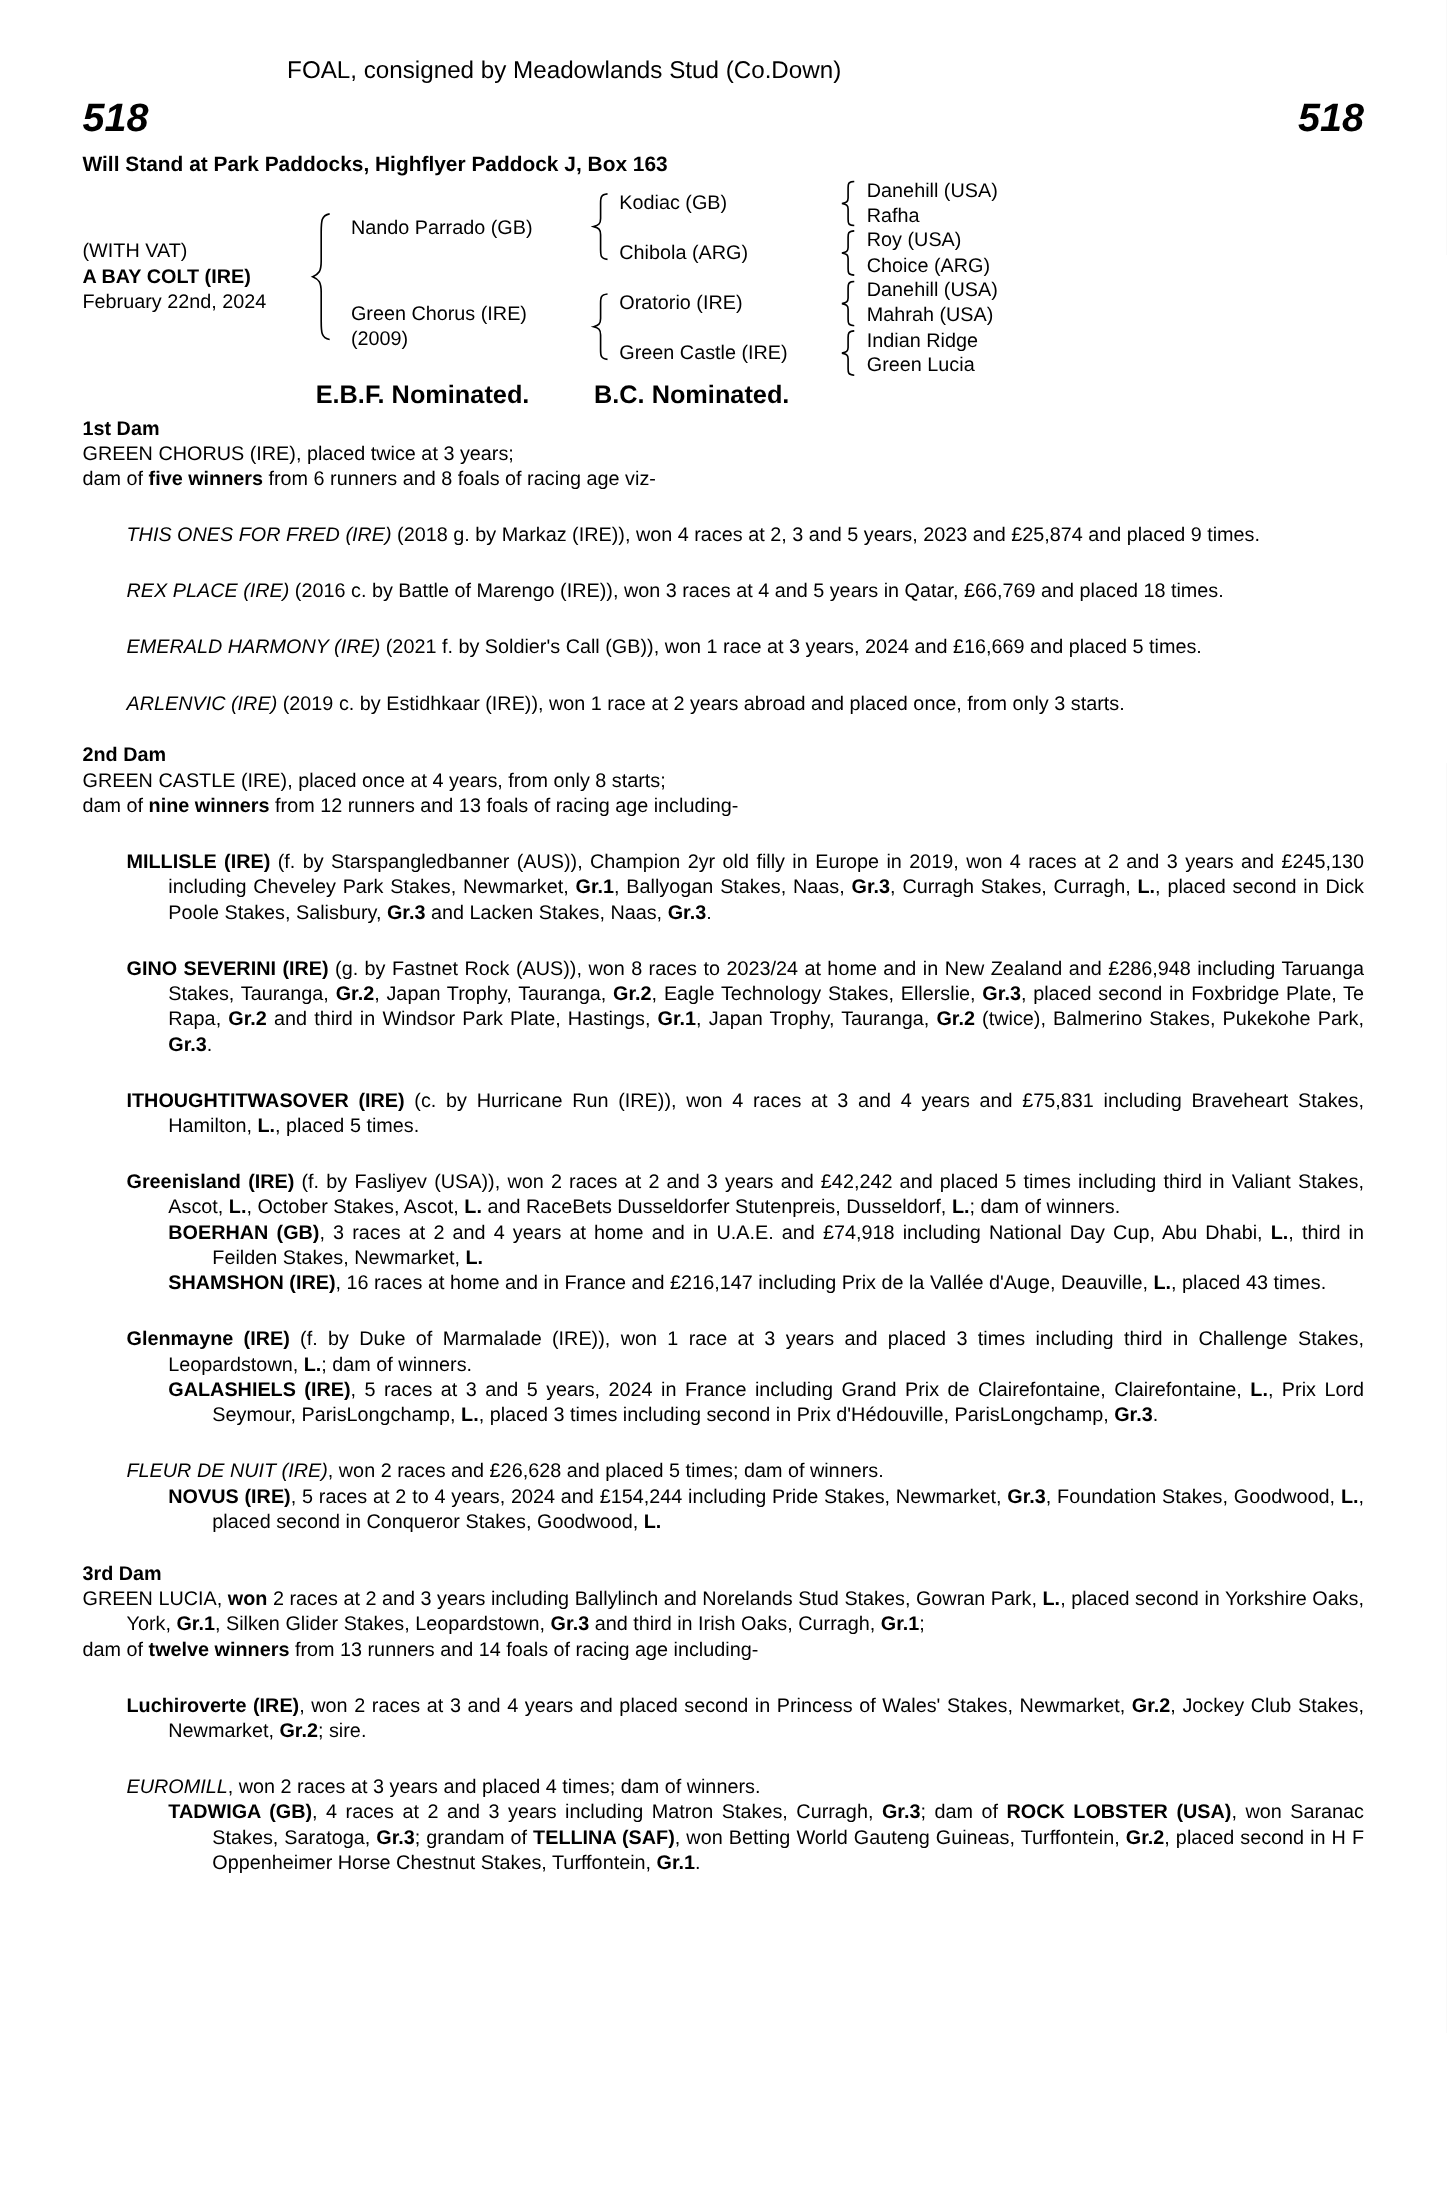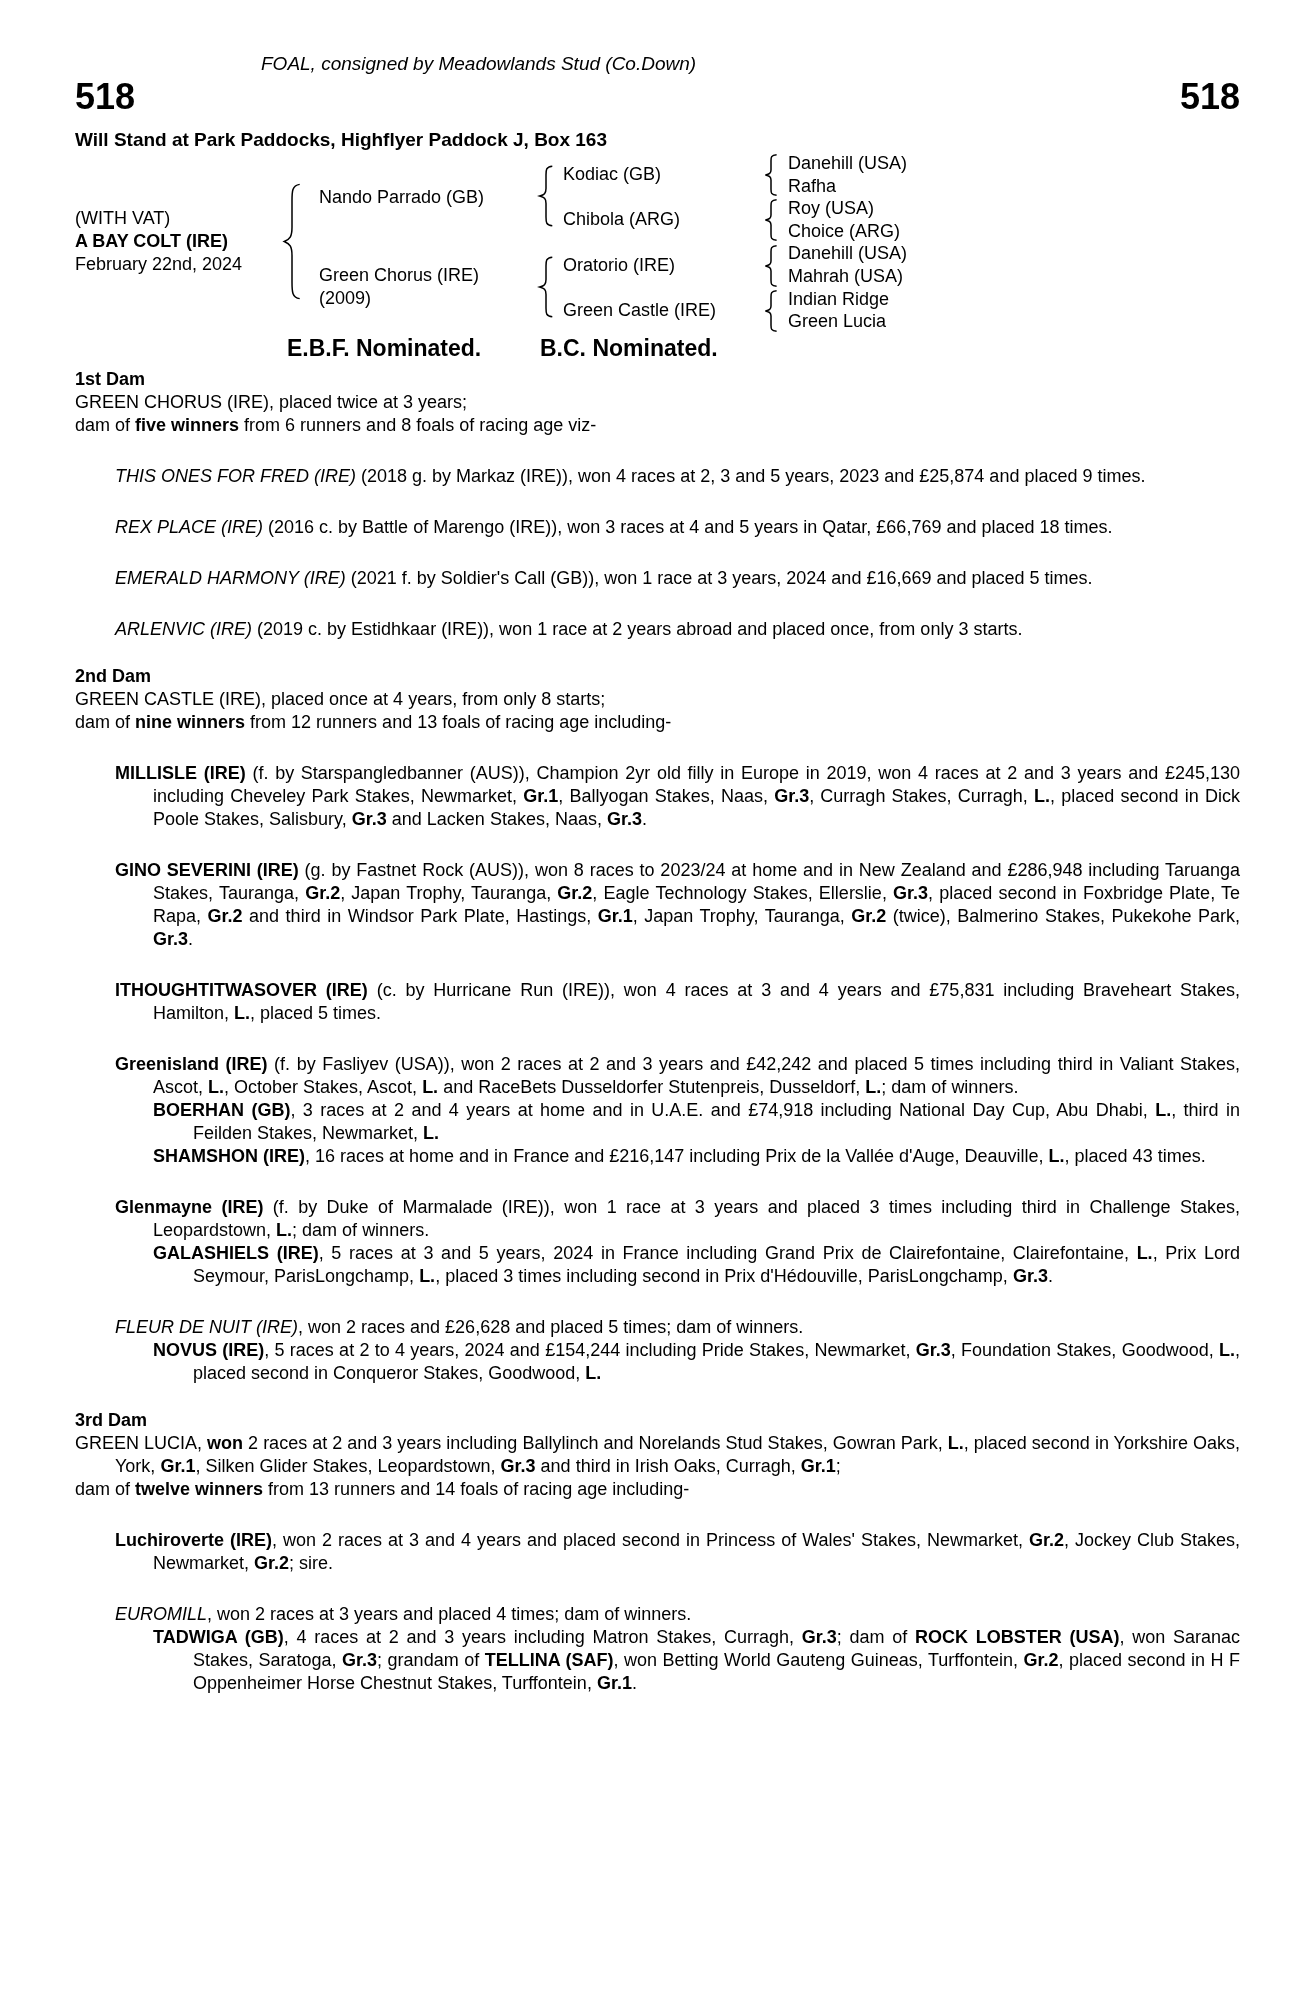--- a/index.html
+++ b/index.html
@@ -4,23 +4,23 @@
 <style>
   * { margin:0; padding:0; box-sizing:border-box; }
   html { background:#e8e8e8; }
   body {
     width:1315px; height:2000px; overflow:hidden; background:#ffffff; color:#000;
     font-family:"Liberation Sans","DejaVu Sans",sans-serif;
     font-size:18px; line-height:23px;
     padding:52px 75px 40px 75px;
     margin:0 auto;
   }
-  .consignor { font-style:italic; font-size:19px; line-height:24px; padding-left:186px; }
+  .consignor { font-size:22px; line-height:24px; padding-left:186px; }
   .lot-row { display:flex; justify-content:space-between; align-items:flex-start;
-             font-weight:bold; font-size:36px; line-height:38px; margin-top:2px; }
+             font-weight:bold; font-size:36px; line-height:38px; margin-top:12px;font-style:italic; }
   .stand-line { font-weight:bold; font-size:19px; line-height:24px; margin-top:12px; }
 
   
   .pedigree { position:relative; height:182px; margin-top:0; }
   .ped-info { position:absolute; left:0; top:55px; width:230px; }
   .bold { font-weight:bold; }
   .ped-sire { position:absolute; left:244px; top:34px; white-space:nowrap; }
   .ped-dam  { position:absolute; left:244px; top:112px; white-space:nowrap; }
   .gp { position:absolute; left:488px; white-space:nowrap; }
   .gp1 { top:11px;text-align:center; } .gp2 { top:56px; } .gp3 { top:102px; } .gp4 { top:147px; }

